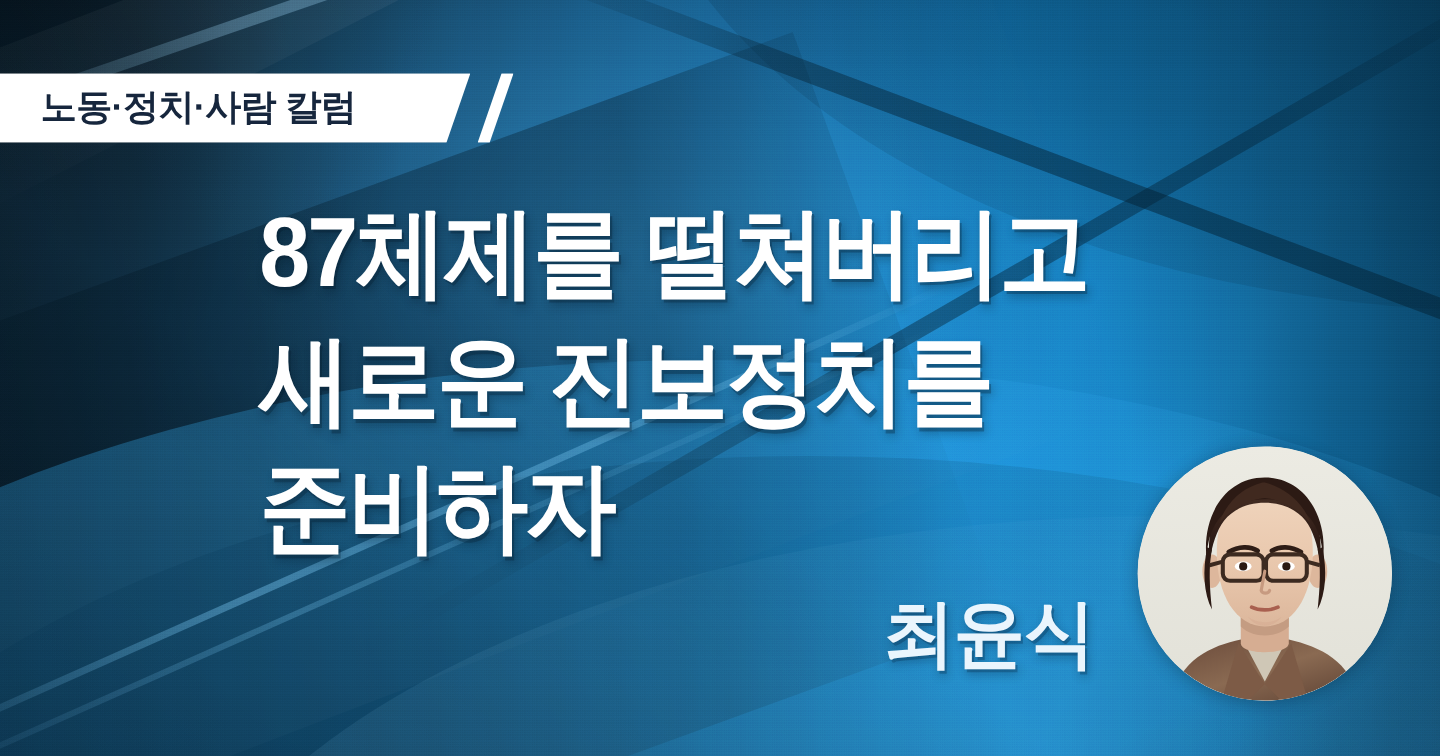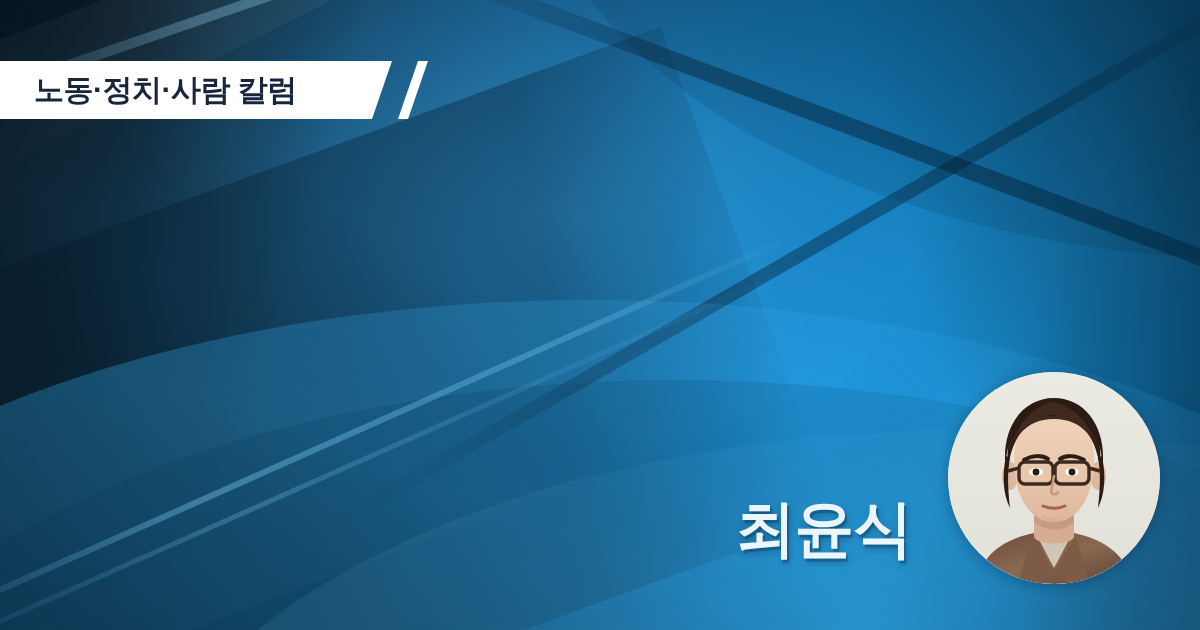--- a/index.html
+++ b/index.html
@@ -270,20 +270,25 @@
   <div class="facet facet-h"></div>
 
   <div class="bg-layer bg-noise"></div>
   <div class="bg-layer bg-vignette"></div>
 
   <div id="kicker-bar">
     <span id="kicker-text">노동·정치·사람 칼럼</span>
   </div>
   <div id="kicker-slash"></div>
 
+  <div id="headline">
+    <span class="headline-line">87체제를 떨쳐버리고</span>
+    <span class="headline-line">새로운 진보정치를</span>
+    <span class="headline-line">준비하자</span>
+  </div>
 
   <div id="author-name">최윤식</div>
 
   <div id="author-portrait">
     <svg class="portrait-svg" viewBox="0 0 212 212">
       <defs>
         <clipPath id="circ">
             <circle cx="106" cy="106" r="106"></circle>
           </clipPath>
         <linearGradient id="bgp" x1="0" y1="0" x2="0" y2="1">

